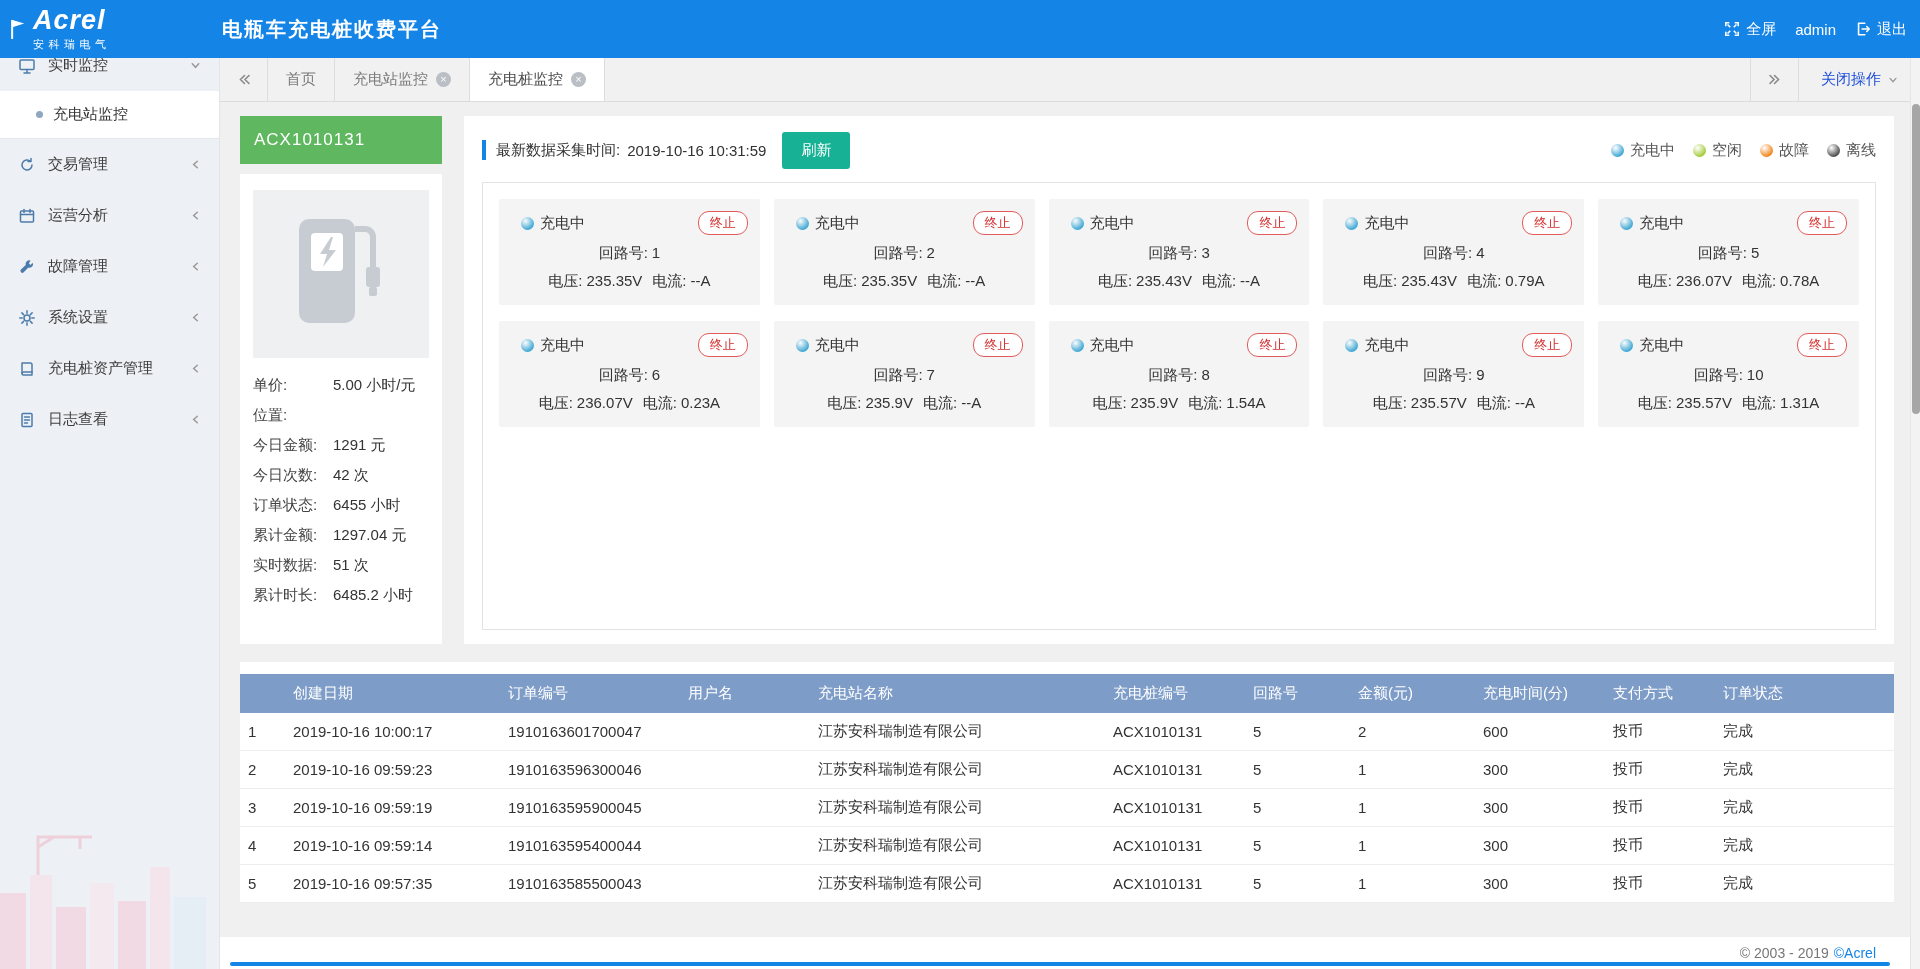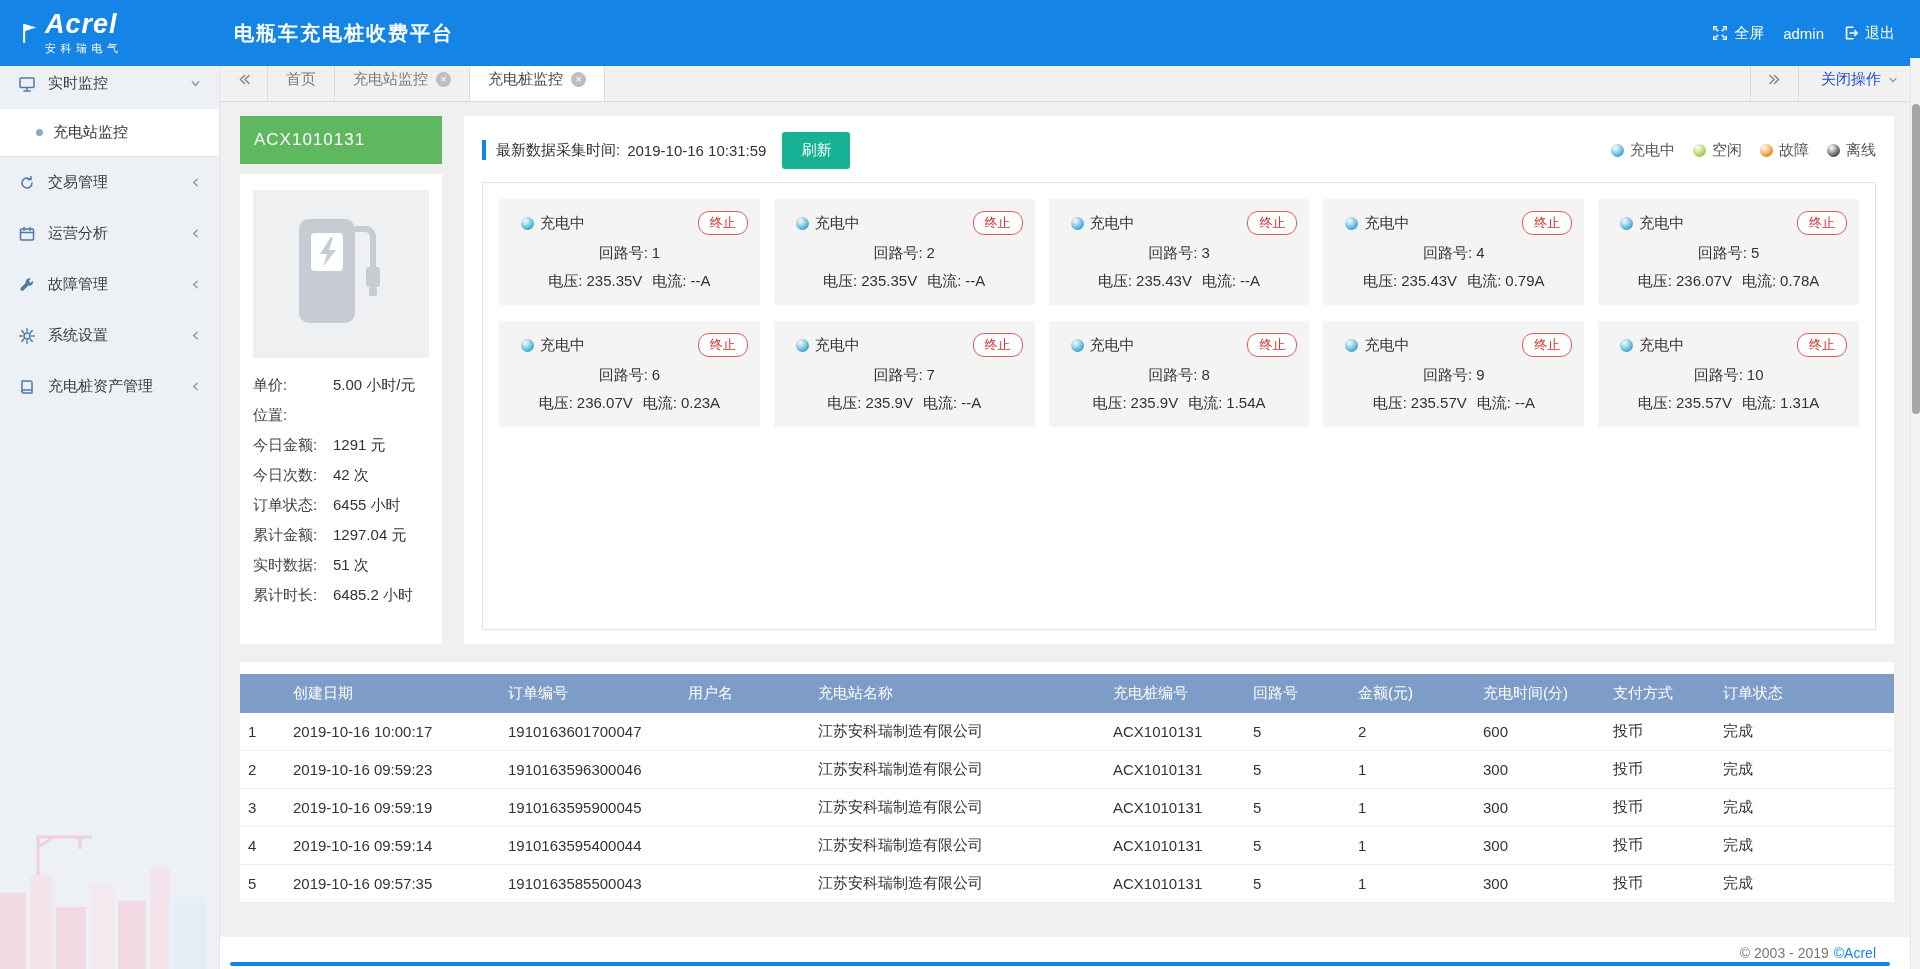--- a/index.html
+++ b/index.html
@@ -1,28 +1,28 @@
 <!DOCTYPE html>
 <html><head>
 <meta charset="utf-8">
 <style>
   * { margin:0; padding:0; box-sizing:border-box; }
   html,body { width:1920px; height:969px; overflow:hidden; font-family:"Liberation Sans","DejaVu Sans",sans-serif; font-size:15px; color:#333; background:#f0f0f0; }
 
   
-  .header { position:absolute; top:0; left:0; right:0; height:66px; background:#1484e6; display:flex; align-items:center; padding:0 20px; color:#fff; z-index:30; }
+  .header { position:absolute; top:0; left:0; right:0; height:58px; background:#1484e6; display:flex; align-items:center; padding:0 8px; color:#fff; z-index:30; }
   .logo { display:flex; align-items:center; gap:7px; width:200px; }
   .logo-acrel { font-size:27px; font-weight:bold; font-style:italic; letter-spacing:1px; line-height:1; }
   .logo-cn { font-size:11px; letter-spacing:4.5px; margin-top:3px; }
   .app-title { font-size:20px; font-weight:bold; letter-spacing:2px; margin-left:14px; }
   .header-right { margin-left:auto; display:flex; align-items:center; gap:9px; font-size:15px; }
   .header-btn { display:flex; align-items:center; gap:6px; cursor:pointer; padding:4px 5px; }
 
   
-  .sidebar { position:absolute; top:58px; left:0; bottom:0; width:220px; background:#edf0f4; border-right:1px solid #e1e5ea; z-index:20; overflow:hidden; }
+  .sidebar { position:absolute; top:40px; left:0; bottom:0; width:220px; background:#edf0f4; border-right:1px solid #e1e5ea; z-index:20; overflow:hidden; }
   .menu-item { height:51px; display:flex; align-items:center; gap:12px; padding:0 18px; cursor:pointer; color:#3d3d3d; }
   .micon { width:18px; height:18px; display:flex; }
   .chev { margin-left:auto; display:flex; }
   .submenu { background:#fff; border-bottom:1px solid #e4e8ec; }
   .submenu-item { height:47px; display:flex; align-items:center; gap:10px; padding-left:36px; cursor:pointer; color:#333; }
   .bullet { width:7px; height:7px; border-radius:50%; background:#8fa8c0; }
   .decor { position:absolute; bottom:0; left:0; }
 
   
   .tabbar { position:absolute; top:58px; left:220px; right:0; height:44px; background:#f1f1f1; border-bottom:1px solid #dcdcdc; display:flex; align-items:stretch; z-index:10; }
@@ -208,20 +208,34 @@
         </svg>
     </span>
     <span>充电桩资产管理</span>
     <span class="chev">
       <svg width="11" height="11" viewBox="0 0 12 12" fill="none" stroke="#999" stroke-width="1.6" stroke-linecap="round">
           <path d="M8 2.5L4 6l4 3.5"></path>
         </svg>
     </span>
   </div>
 
+  <div class="menu-item">
+    <span class="micon">
+      <svg width="18" height="18" viewBox="0 0 18 18" fill="none" stroke="#4d7cab" stroke-width="1.5" stroke-linecap="round">
+          <rect x="4" y="2.5" width="10" height="13" rx="1"></rect>
+          <path d="M6.5 6h5M6.5 9h5M6.5 12h3"></path>
+        </svg>
+    </span>
+    <span>日志查看</span>
+    <span class="chev">
+      <svg width="11" height="11" viewBox="0 0 12 12" fill="none" stroke="#999" stroke-width="1.6" stroke-linecap="round">
+          <path d="M8 2.5L4 6l4 3.5"></path>
+        </svg>
+    </span>
+  </div>
 
   <svg class="decor" width="220" height="160" viewBox="0 0 220 160" opacity="0.55">
     <path d="M38 70V28h54M38 38l16-10M80 28v12" stroke="#eeb6c6" stroke-width="3" fill="none"></path>
     <rect x="0" y="84" width="26" height="76" fill="#f5c9d6"></rect>
     <rect x="30" y="66" width="22" height="94" fill="#fadde6"></rect>
     <rect x="56" y="98" width="30" height="62" fill="#f5c9d6"></rect>
     <rect x="90" y="74" width="24" height="86" fill="#fbe4ea"></rect>
     <rect x="118" y="92" width="28" height="68" fill="#f5c9d6"></rect>
     <rect x="150" y="58" width="20" height="102" fill="#fadde6"></rect>
     <rect x="174" y="88" width="32" height="72" fill="#e0ebf6"></rect>

